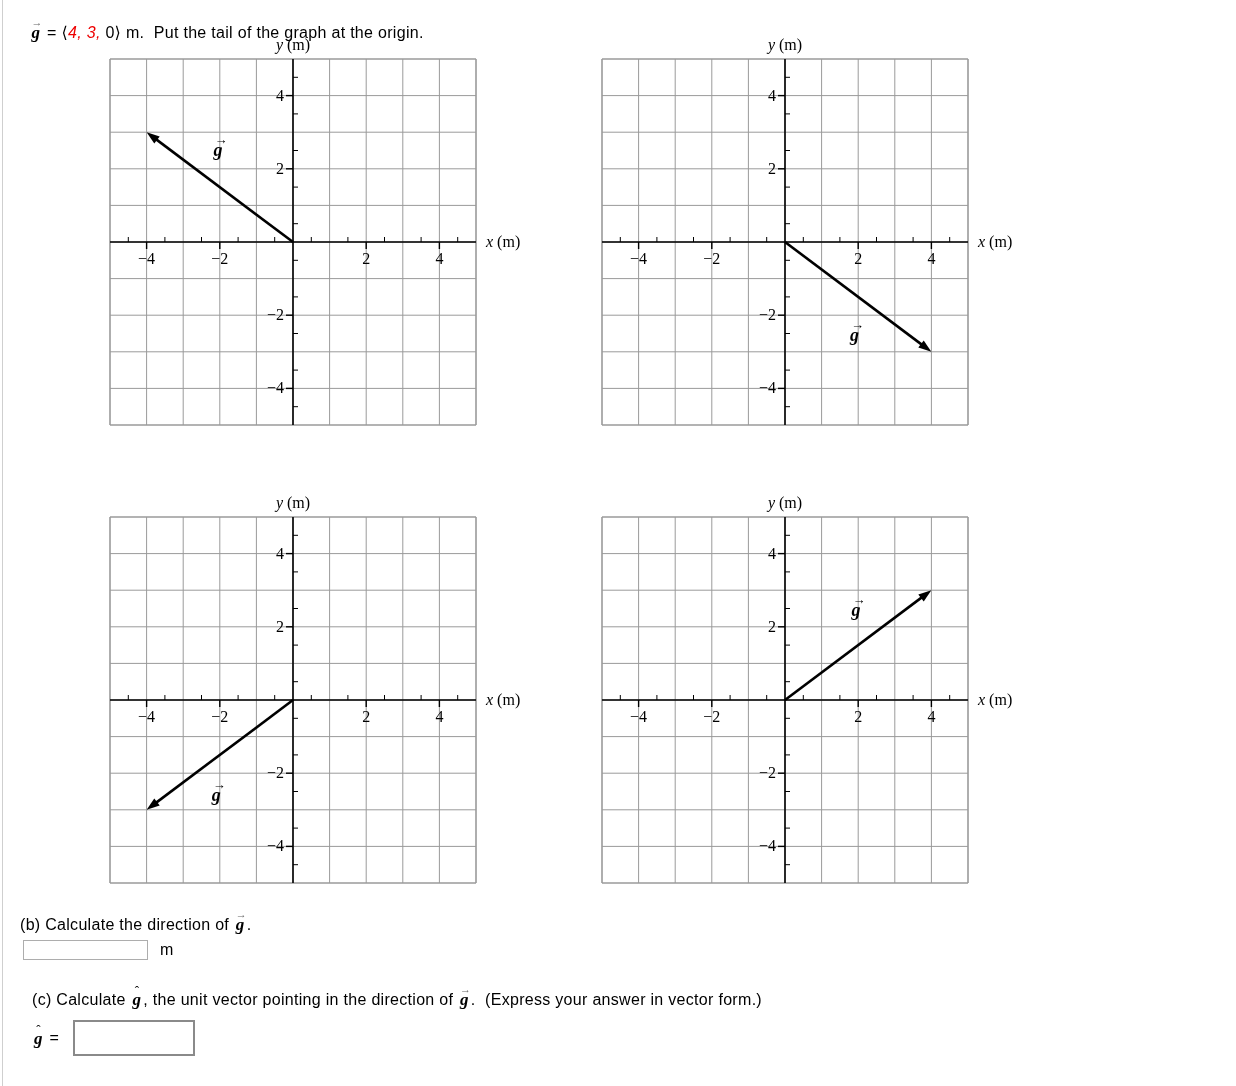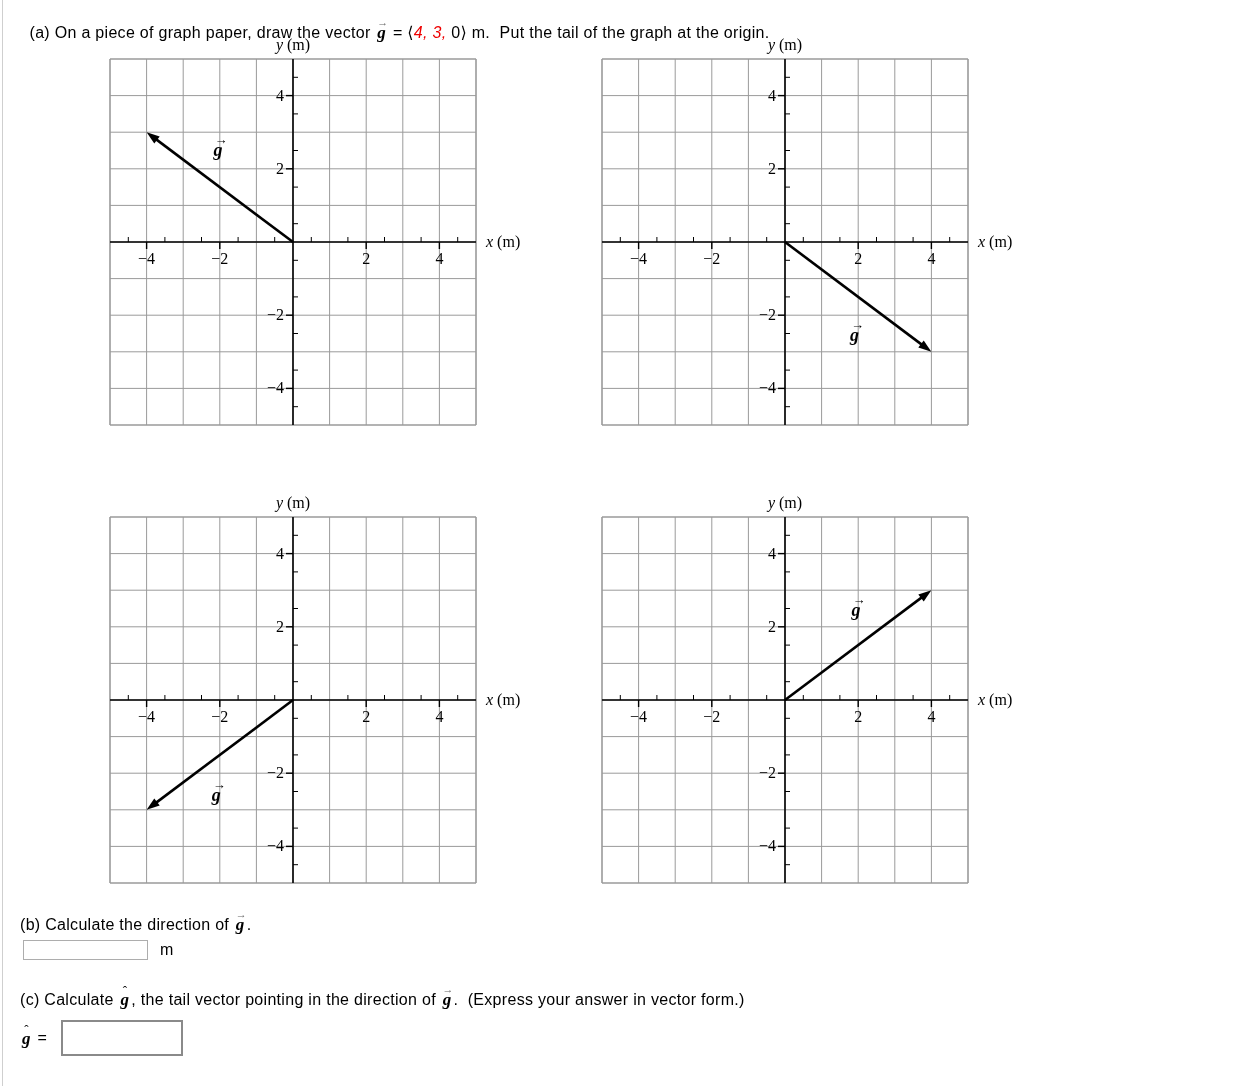--- a/index.html
+++ b/index.html
@@ -22,42 +22,42 @@
   .gvec .hat {
     position:absolute; left:50%; transform:translateX(-45%); top:-0.52em;
     font-size:13px; color:#000; font-style:normal; font-weight:normal;
   }
   .graph { position:absolute; width:450px; height:400px; }
   #g0 { left:100px; top:30px; }
   #g1 { left:592px; top:30px; }
   #g2 { left:100px; top:488px; }
   #g3 { left:592px; top:488px; }
   .qb { position:absolute; left:20px; top:916px; font-size:16px; letter-spacing:0.3px; }
-  .qc { position:absolute; left:20px; top:991px; font-size:16px; letter-spacing:0.3px; }
+  .qc { position:absolute; left:32px; top:991px; font-size:16px; letter-spacing:0.3px; }
   .answer-row { display:flex; align-items:center; }
   .qb .answer-row { margin-top:6px; }
   .qc .answer-row { margin-top:11px; }
   input.small-input {
     width:117px; height:18px; border:1px solid #adadad; margin-left:3px;
     font-size:14px; padding:0 3px; font-family:"Liberation Sans", sans-serif;
   }
   .qb .unit { margin-left:12px; }
   input.big-input {
     width:110px; height:32px; border:2px solid #8a8a8a; margin-left:9px;
     font-size:15px; padding:0 4px; font-family:"Liberation Sans", sans-serif;
   }
   svg text { font-family:"Liberation Serif", serif; }
 </style>
 </head>
 <body>
 
 <div class="left-border"></div>
 
 <div class="qa">
-  <span class="pre">(a) On a piece of graph paper, draw the vector </span><span class="gvec"><span class="arrow">→</span><span>g</span></span><span class="pre"> = </span><span class="pre">⟨</span><span class="pre red">4, 3,</span><span class="pre"> 0</span><span class="pre">⟩</span><span class="pre"> m.  Put the tail of the graph at the origin.</span>
+  <span class="gvec"><span class="arrow">→</span><span>g</span></span><span class="pre"> = </span><span class="pre">⟨</span><span class="pre red">4, 3,</span><span class="pre"> 0</span><span class="pre">⟩</span><span class="pre"> m.  Put the tail of the graph at the origin.</span>
 </div>
 
 <div class="graph" id="g0"><svg width="450" height="400">
       <line x1="10" y1="29" x2="10" y2="395" stroke="#9a9a9a" stroke-width="1.6"></line>
       <line x1="10" y1="29" x2="376" y2="29" stroke="#9a9a9a" stroke-width="1.6"></line>
       <line x1="46.6" y1="29" x2="46.6" y2="395" stroke="#9a9a9a" stroke-width="1"></line>
       <line x1="10" y1="65.6" x2="376" y2="65.6" stroke="#9a9a9a" stroke-width="1"></line>
       <line x1="83.2" y1="29" x2="83.2" y2="395" stroke="#9a9a9a" stroke-width="1"></line>
       <line x1="10" y1="102.2" x2="376" y2="102.2" stroke="#9a9a9a" stroke-width="1"></line>
       <line x1="119.80000000000001" y1="29" x2="119.80000000000001" y2="395" stroke="#9a9a9a" stroke-width="1"></line>
@@ -331,20 +331,20 @@
     <span class="pre">(b) Calculate the direction of </span><span class="gvec"><span class="arrow">→</span><span>g</span></span><span class="pre">.</span>
   </div>
   <div class="answer-row">
     <input type="text" class="small-input" value="" style="">
     <span class="unit">m</span>
   </div>
 </div>
 
 <div class="qc">
   <div class="q-line">
-    <span class="pre">(c) Calculate </span><span class="gvec"><span class="hat">ˆ</span><span>g</span></span><span class="pre">, the tail vector pointing in the direction of </span><span class="gvec"><span class="arrow">→</span><span>g</span></span><span class="pre">.  (Express your answer in vector form.)</span>
+    <span class="pre">(c) Calculate </span><span class="gvec"><span class="hat">ˆ</span><span>g</span></span><span class="pre">, the unit vector pointing in the direction of </span><span class="gvec"><span class="arrow">→</span><span>g</span></span><span class="pre">.  (Express your answer in vector form.)</span>
   </div>
   <div class="answer-row">
     <span class="gvec"><span class="hat">ˆ</span><span>g</span></span>
       <span class="pre"> = </span>
     <input type="text" class="big-input" value="" style="">
   </div>
 </div>
 
 </body></html>

